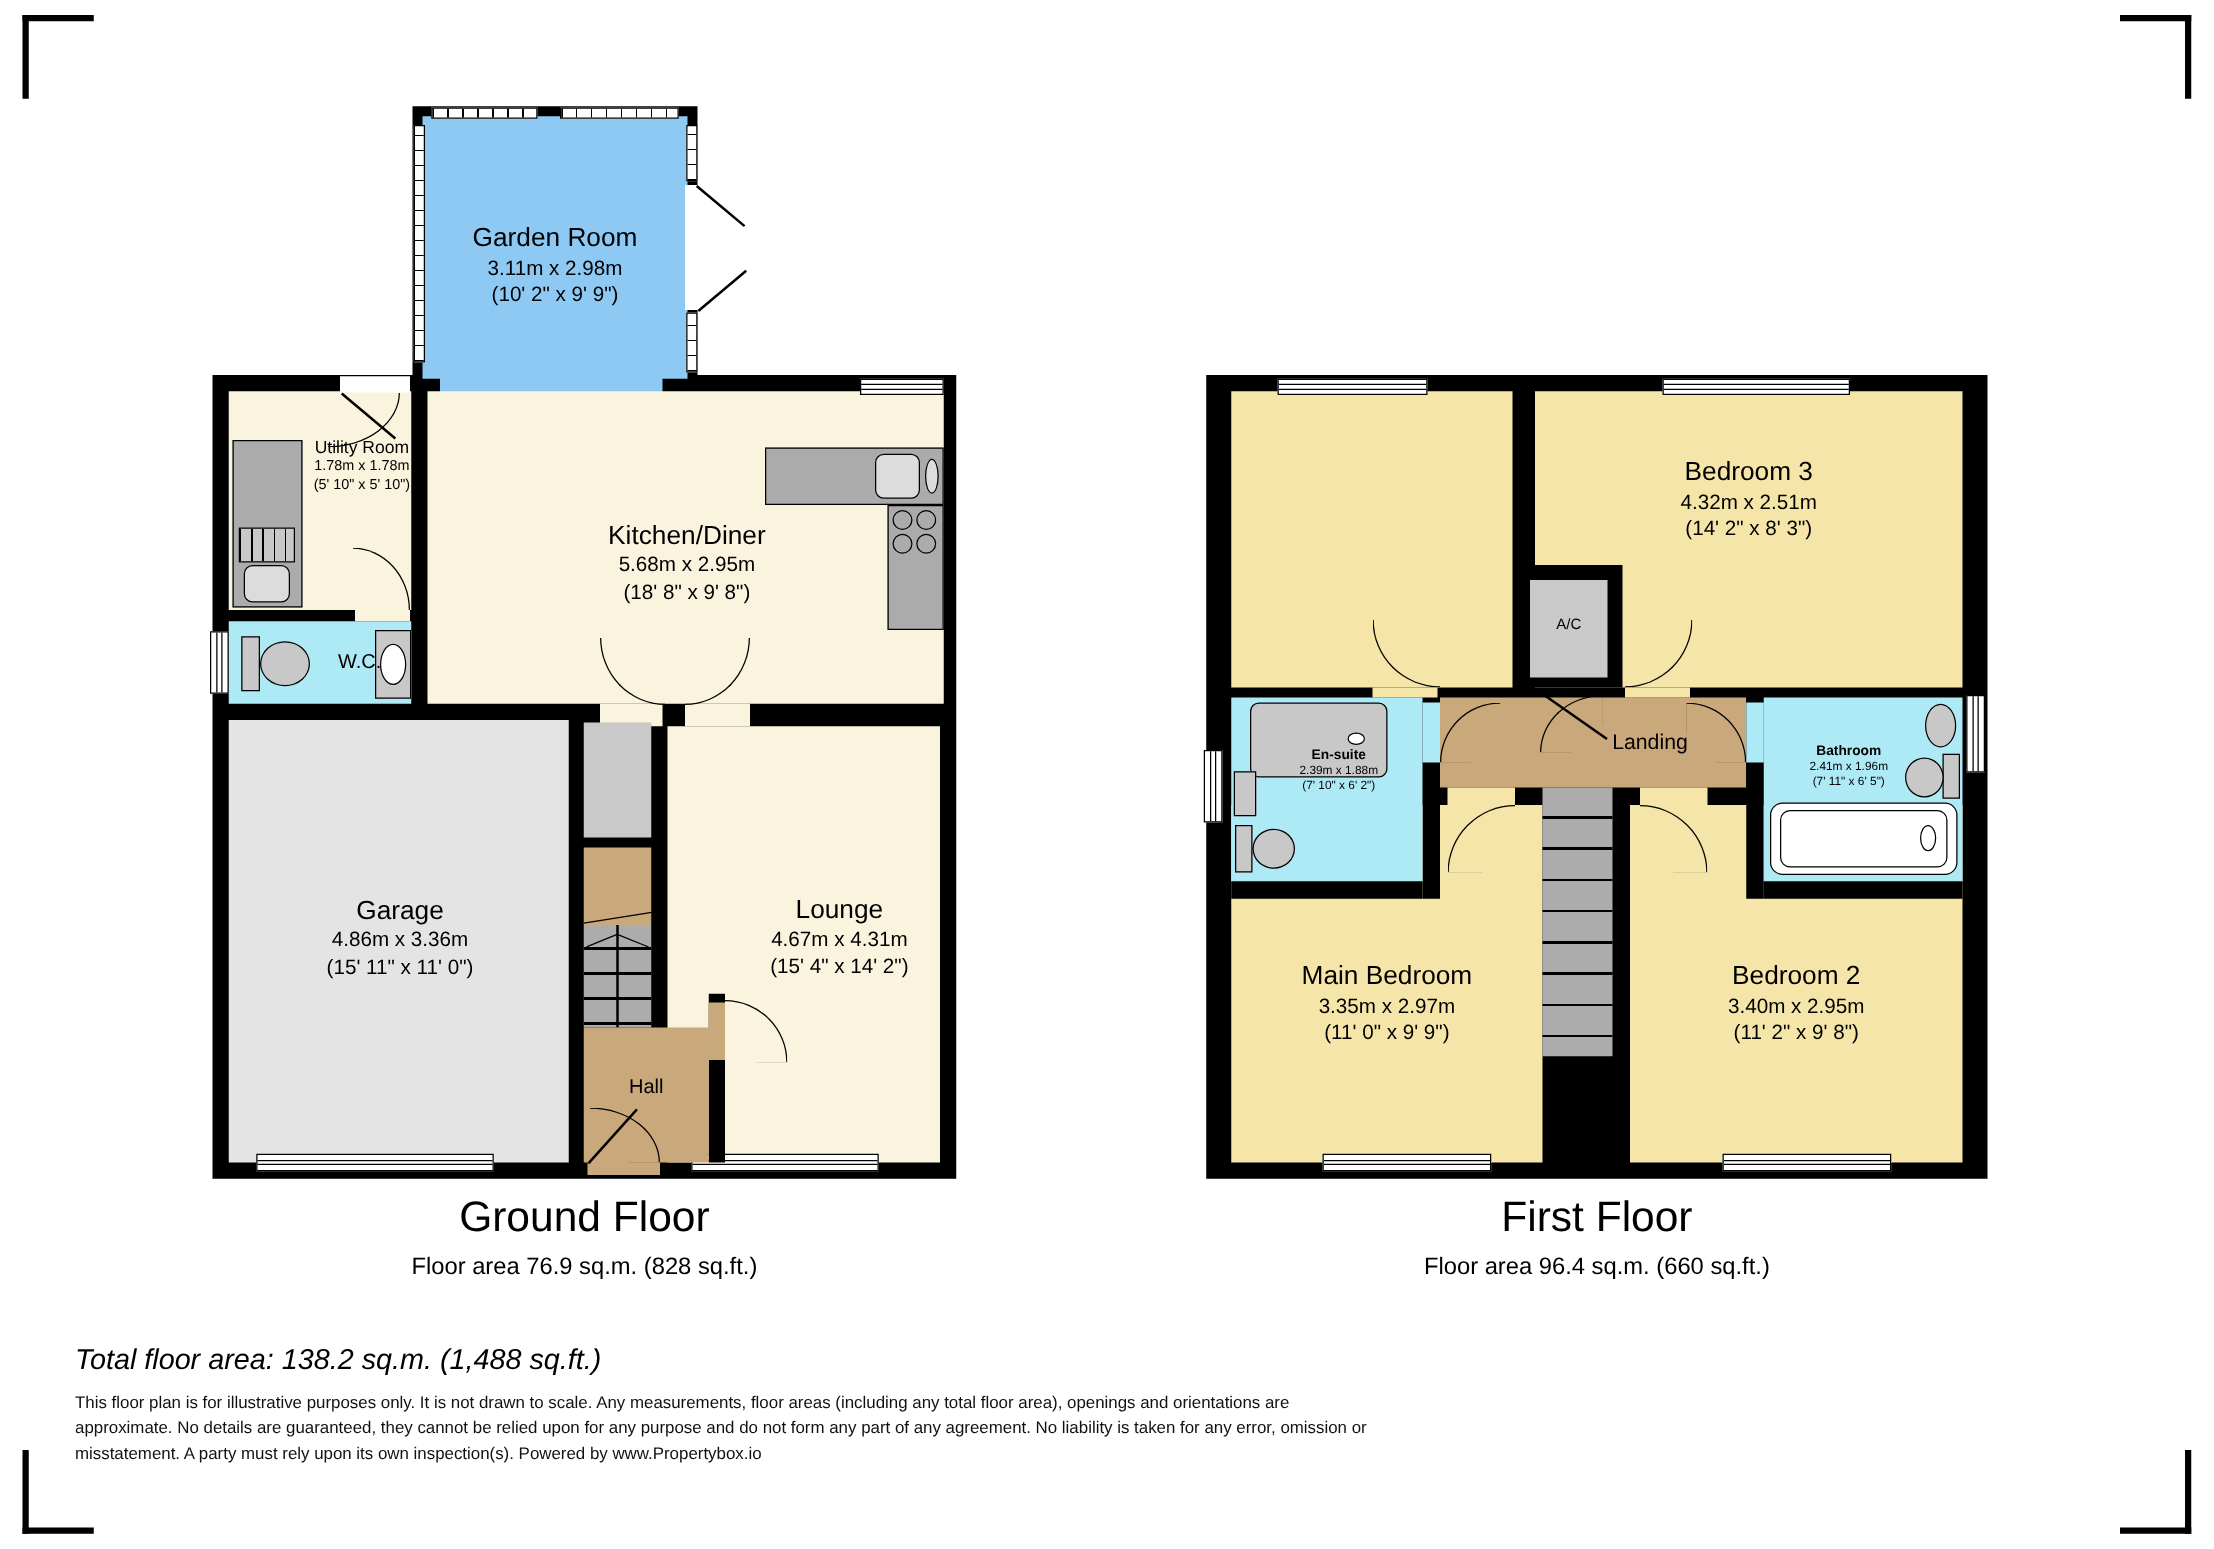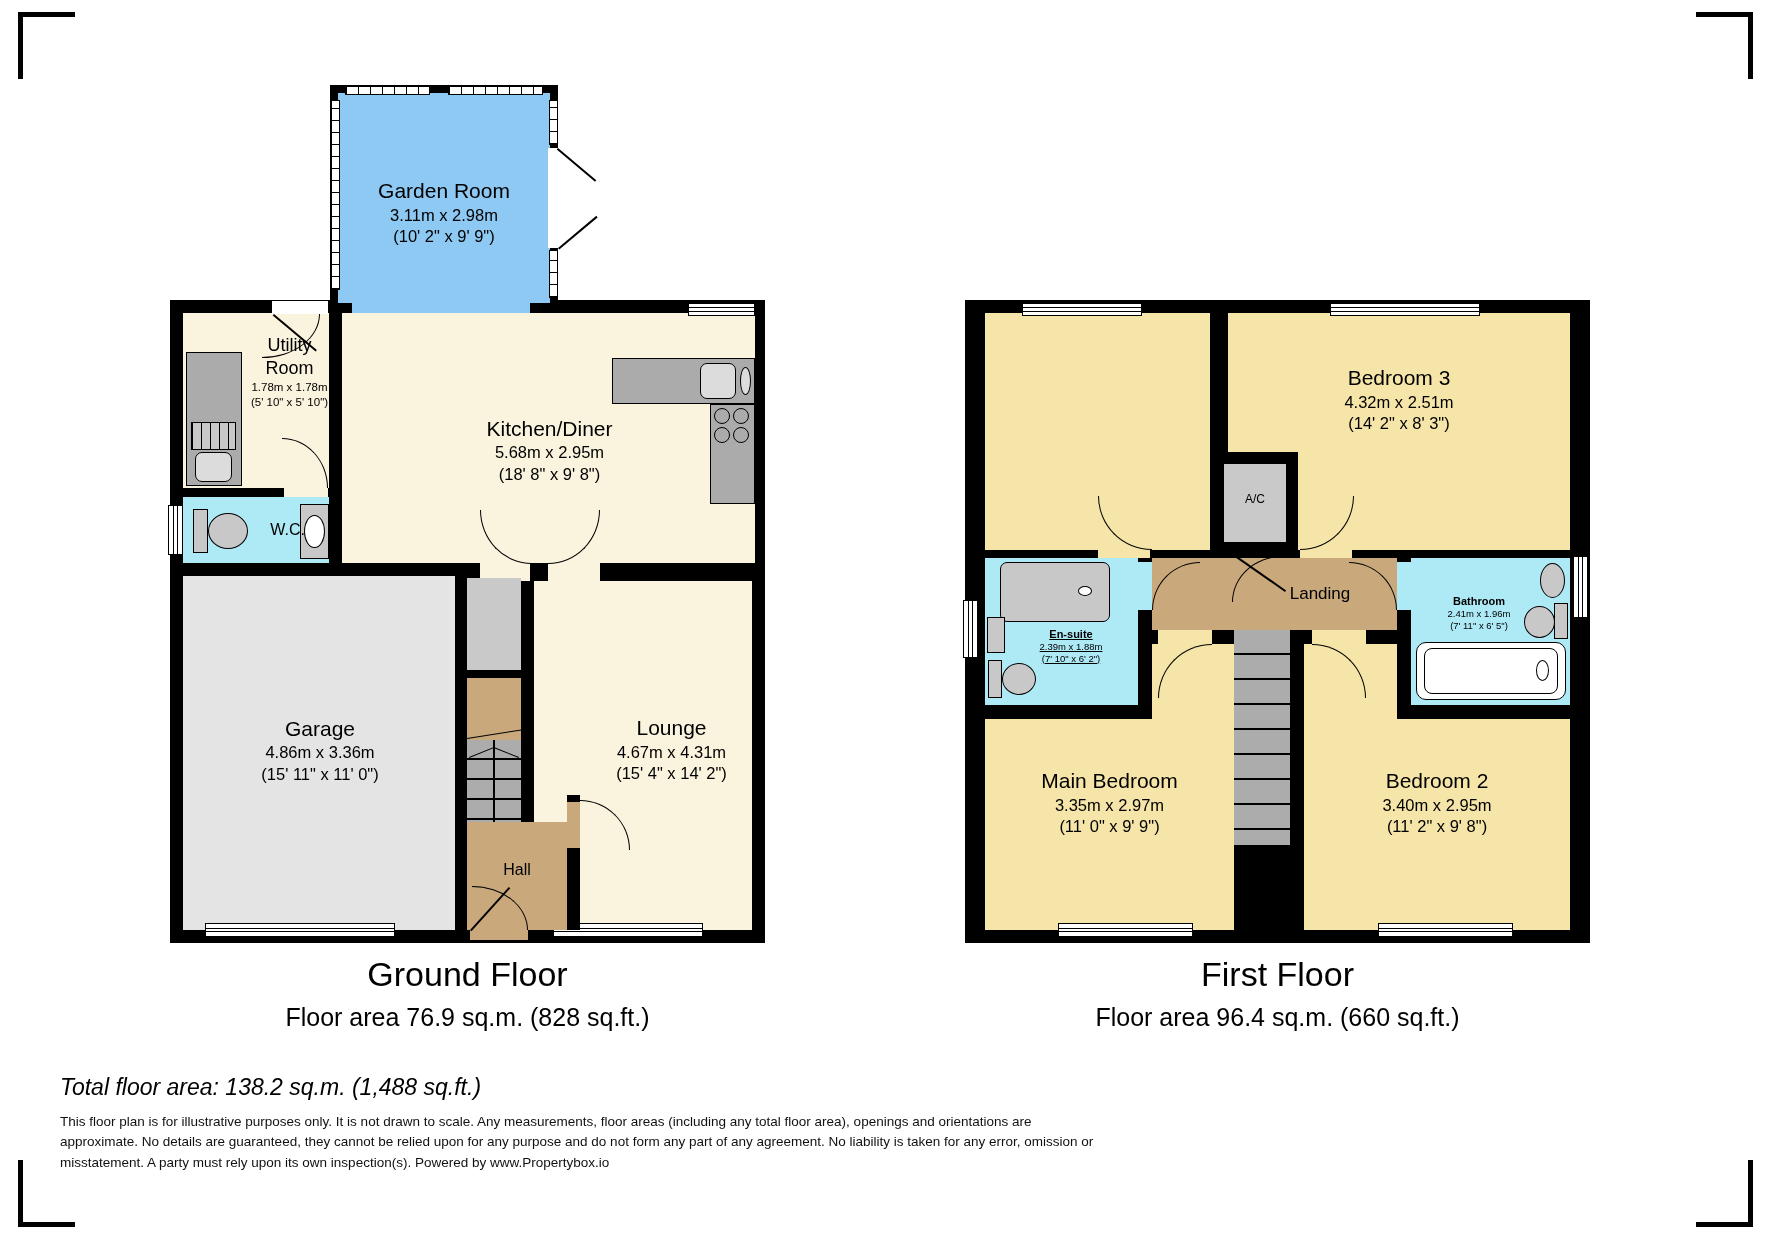--- a/index.html
+++ b/index.html
@@ -20,21 +20,21 @@
   .cyan{background:#AEE9F6;}
   .blue{background:#8DC9F2;}
   .tan{background:#C9A87C;}
   .garage-fill{background:#E4E4E4;}
   .cupboard{background:#C9C9C9;}
   
   .rl{position:absolute;display:flex;flex-direction:column;align-items:center;justify-content:center;
       text-align:center;line-height:1.3;pointer-events:none;}
   .rl .nm{font-size:21px;}
   .rl .dm{font-size:16.5px;}
-  .rl.sm .nm{font-size:18px;}
+  .rl.sm .nm{font-size:14px;}
   .rl.sm .dm{font-size:11.5px;}
   .rl.xs .nm{font-size:11px;font-weight:bold;line-height:1.2;}
   .rl.xs .dm{font-size:9.5px;line-height:1.25;}
   
   .win-h{position:absolute;background:#fff;border:1px solid #000;box-sizing:border-box;
     background-image:linear-gradient(#000,#000),linear-gradient(#000,#000);
     background-size:100% 1px,100% 1px;background-position:0 32%,0 68%;background-repeat:no-repeat;}
   .win-v{position:absolute;background:#fff;border:1px solid #000;box-sizing:border-box;
     background-image:linear-gradient(#000,#000),linear-gradient(#000,#000);
     background-size:1px 100%,1px 100%;background-position:32% 0,68% 0;background-repeat:no-repeat;}
@@ -60,21 +60,21 @@
   .fx.wh{background:#fff;}
   .ellipse{border-radius:50%;}
   .rr{border-radius:7px;}
   .counter{position:absolute;box-sizing:border-box;border:1px solid #000;background:#ABABAB;}
   .hob{position:absolute;display:grid;grid-template-columns:16px 16px;grid-template-rows:16px 16px;gap:3px;}
   .hob span{display:block;width:16px;height:16px;border:1.5px solid #000;border-radius:50%;background:#ABABAB;box-sizing:border-box;}
   .appl-lines{position:absolute;box-sizing:border-box;border:1px solid #000;
     background:#C8C8C8 repeating-linear-gradient(90deg,#000 0 1px,transparent 1px 9px);}
   
   .floor-title{position:absolute;font-size:34px;text-align:center;}
-  .floor-area{position:absolute;font-size:25px;text-align:center;}
+  .floor-area{position:absolute;font-size:19px;text-align:center;}
   .total-area{position:absolute;font-size:23px;font-style:italic;}
   .disclaimer{position:absolute;font-size:13.5px;line-height:1.5;color:#111;width:1045px;}
 </style>
 </head>
 <body>
 
 <div class="canvas">
 
   <div class="corner c-tl"></div>
   <div class="corner c-tr"></div>
@@ -219,21 +219,21 @@
 
   <div class="block" style="left:1138px;top:558px;width:14px;height:161px;"></div>
   <div class="room cyan" style="left:985px;top:558px;width:153px;height:147px;"></div>
   <div class="block" style="left:985px;top:705px;width:153px;height:14px;"></div>
   <div class="fx rr" style="left:1000px;top:562px;width:110px;height:60px;"></div>
   <div class="fx wh ellipse" style="left:1078px;top:586px;width:14px;height:10px;border-width:1px;"></div>
   <div class="fx" style="left:987px;top:617px;width:18px;height:36px;"></div>
   <div class="fx" style="left:988px;top:660px;width:14px;height:38px;"></div>
   <div class="fx ellipse" style="left:1002px;top:663px;width:34px;height:32px;"></div>
   <div class="win-v" style="left:963px;top:600px;width:15px;height:58px;"></div>
-  <div class="rl xs" style="left:1012px;top:622px;width:118px;height:48px;text-decoration:underline;">
+  <div class="rl xs" style="left:1012px;top:592px;width:118px;height:48px;">
     <span class="nm">En-suite</span>
     <span class="dm">2.39m x 1.88m</span>
     <span class="dm">(7' 10" x 6' 2")</span>
   </div>
   <div class="abs cyan" style="left:1138px;top:562px;width:14px;height:48px;"></div>
   <div class="arc arc-tl" style="left:1152px;top:562px;width:48px;height:48px;"></div>
 
   <div class="block" style="left:1397px;top:558px;width:14px;height:161px;"></div>
   <div class="room cyan" style="left:1411px;top:558px;width:159px;height:147px;"></div>
   <div class="block" style="left:1411px;top:705px;width:159px;height:14px;"></div>

